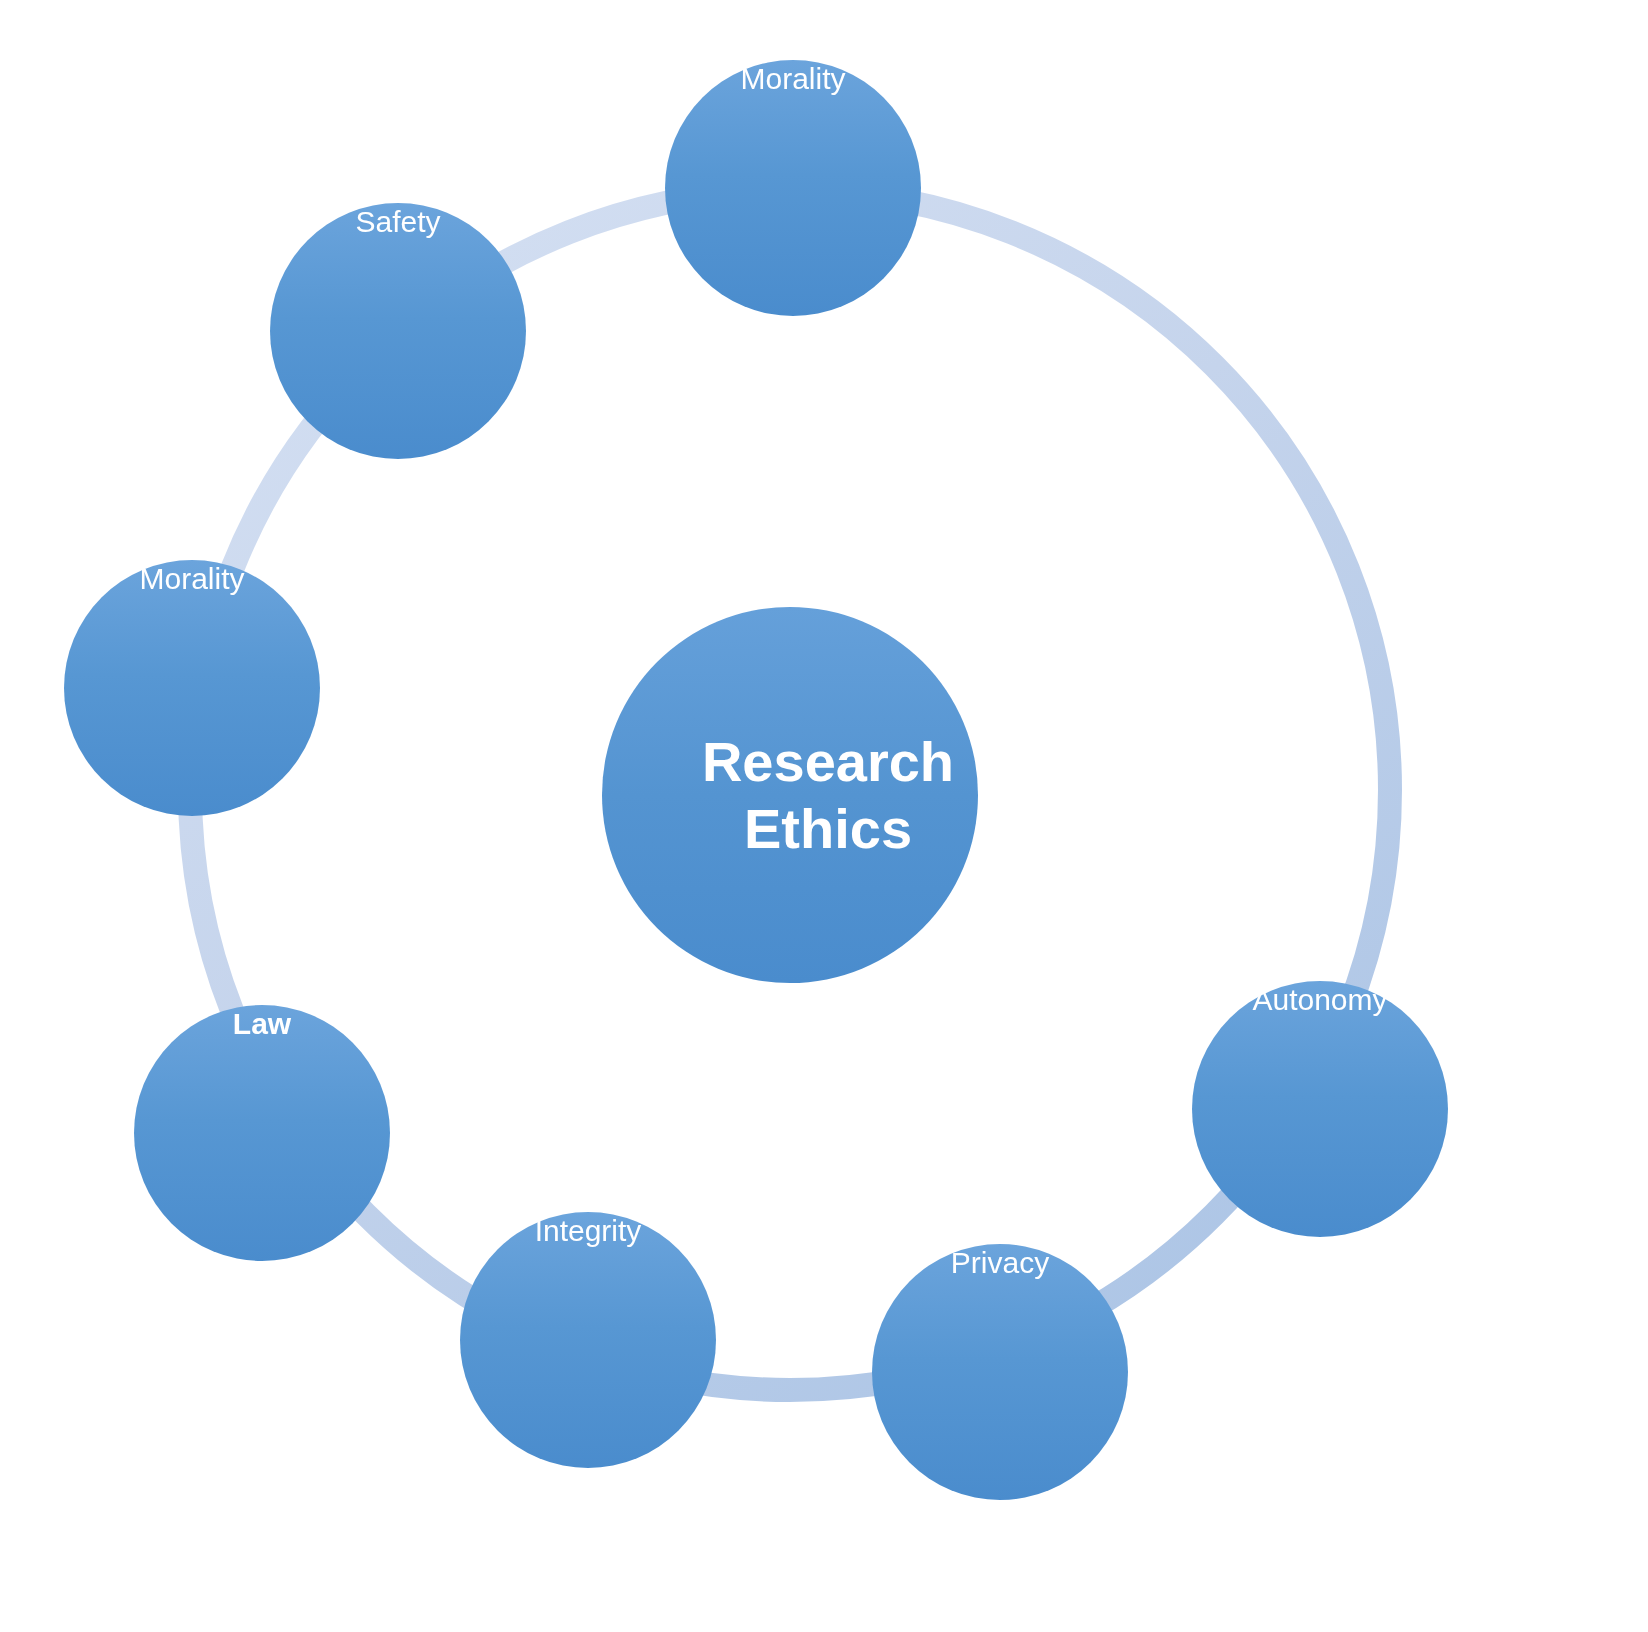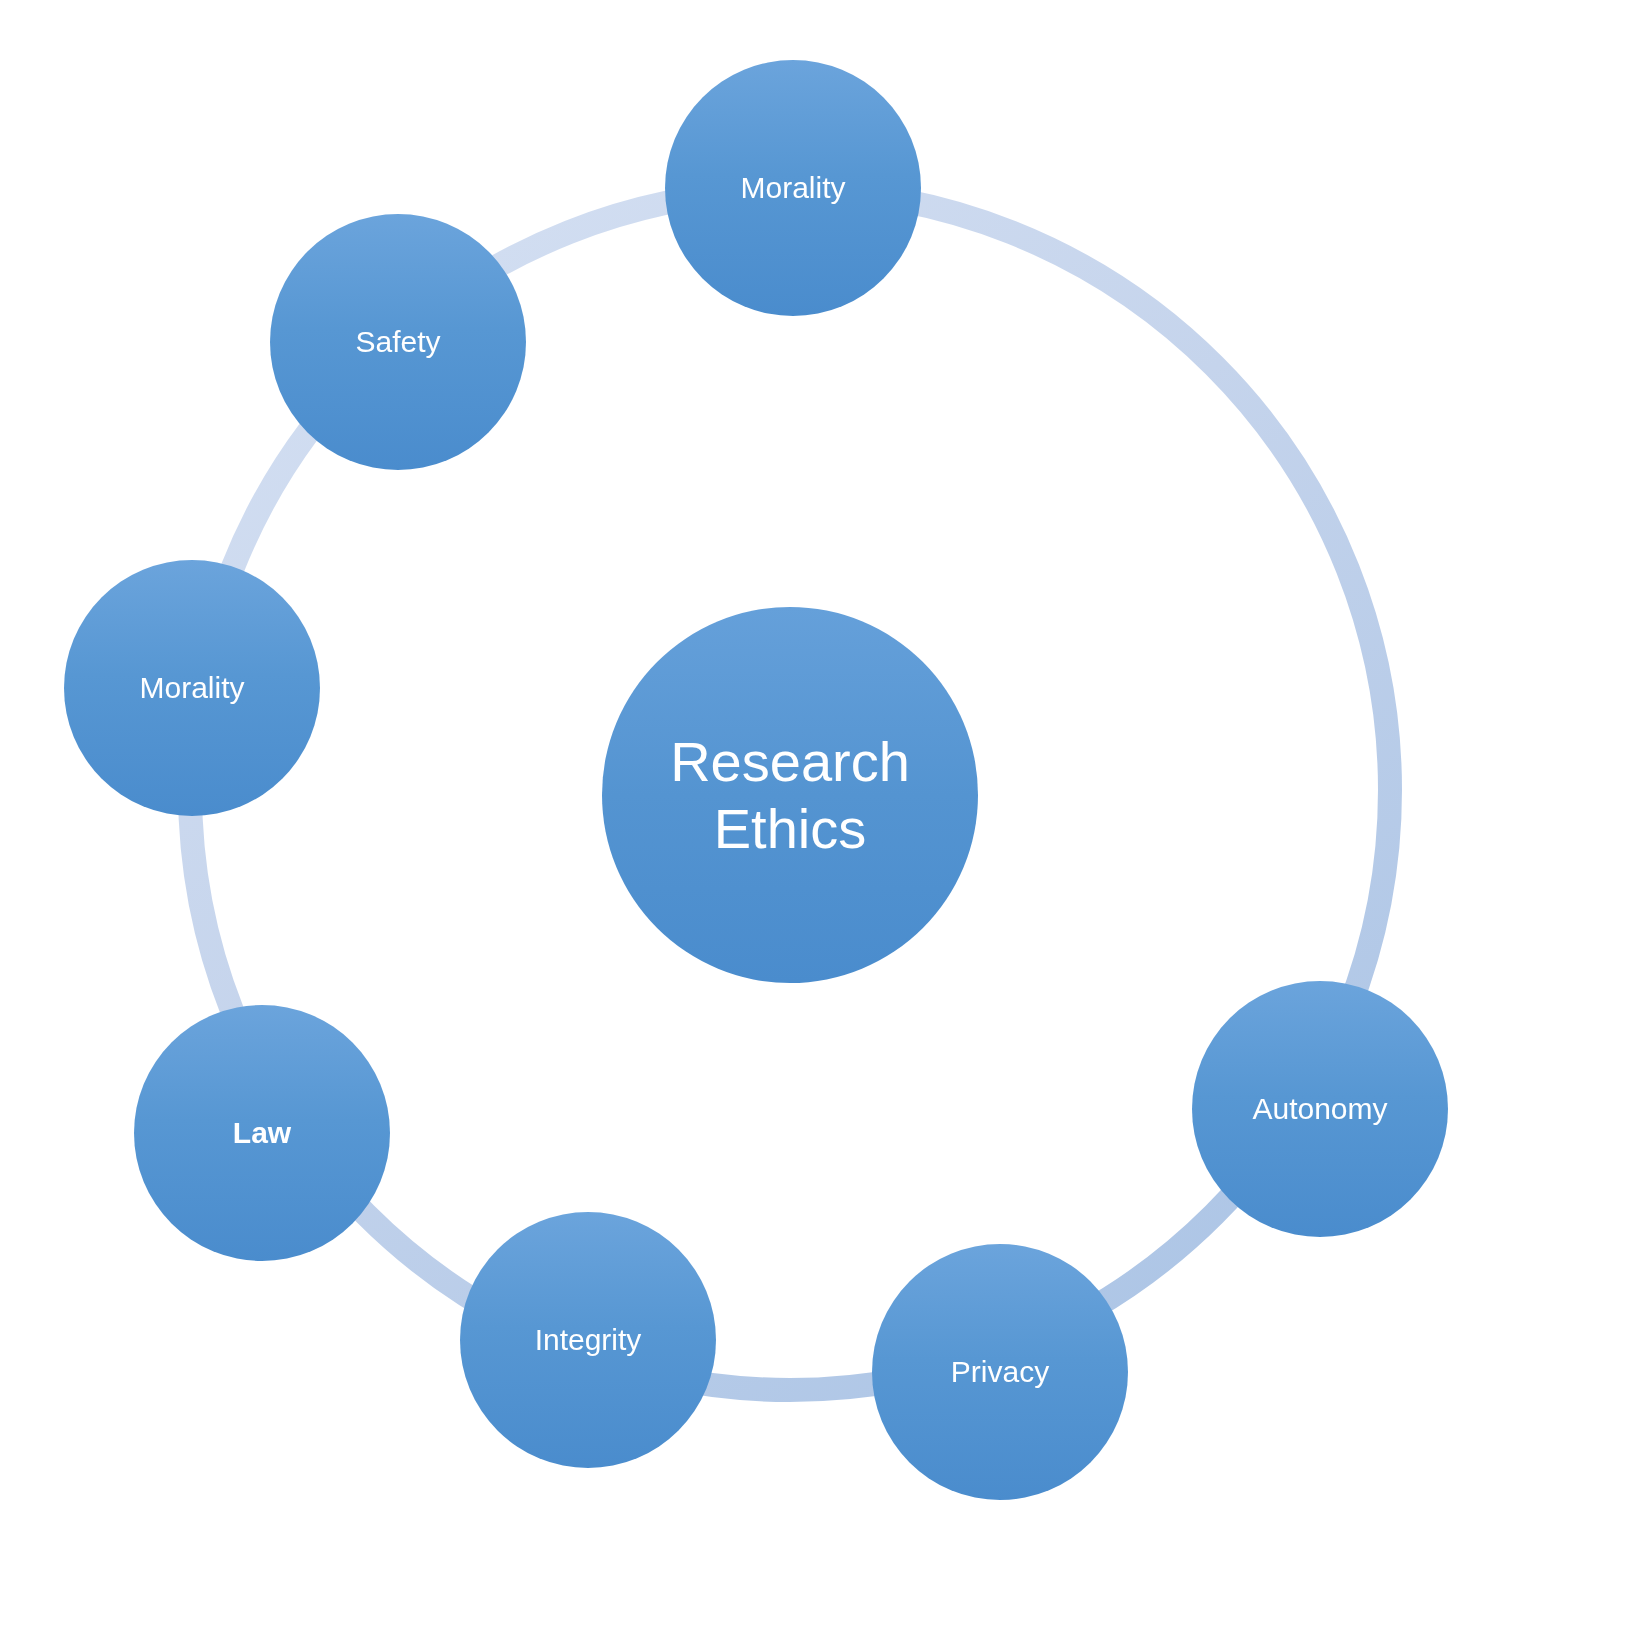--- a/index.html
+++ b/index.html
@@ -22,61 +22,62 @@
     width: 1648px;
     height: 1632px;
   }
   .node {
     position: absolute;
     width: 256px;
     height: 256px;
     border-radius: 50%;
     background: linear-gradient(180deg, #6ba4dc 0%, #5797d3 45%, #4a8ccd 100%);
     display: flex;
-    align-items: center;
+    align-items: flex-start;
     justify-content: center;
     text-align: center;
     color: #ffffff;
   }
   .node-label {
     font-size: 30px;
     line-height: 1.25;
     max-width: 178px;
     display: inline-block;
   }
   .center-node {
     position: absolute;
     left: 602px;
     top: 607px;
     width: 376px;
     height: 376px;
     border-radius: 50%;
     background: linear-gradient(180deg, #65a0da 0%, #5494d1 50%, #4a8ccd 100%);
     display: flex;
     align-items: center;
-    justify-content: center;
+    justify-content: flex-end;
     text-align: center;
     color: #ffffff;
+    font-weight: bold;
   }
   .center-label {
     font-size: 56px;
     line-height: 1.2;
     max-width: 300px;
     display: inline-block;
   }
   
   .node-0 { left: 665px;  top: 60px;   }  
   .node-1 { left: 1055px; top: 203px;  }  
   .node-2 { left: 1262px; top: 560px;  }  
   .node-3 { left: 1192px; top: 981px;  }  
   .node-4 { left: 872px;  top: 1244px; }  
   .node-5 { left: 460px;  top: 1212px; }  
   .node-6 { left: 134px;  top: 1005px; font-weight: bold;  }  
   .node-7 { left: 64px;   top: 560px;  }  
-  .node-8 { left: 270px;  top: 214px;  }  
+  .node-8 { left: 270px;  top: 203px;  }  
 </style>
 </head>
 <body>
 
 <div class="canvas">
 
   <svg class="ring-svg" viewBox="0 0 1648 1632" aria-hidden="true">
     <defs>
       <linearGradient id="ringGrad" x1="0%" y1="0%" x2="70%" y2="100%">
         <stop offset="0%" stop-color="#d6e1f3"></stop>

